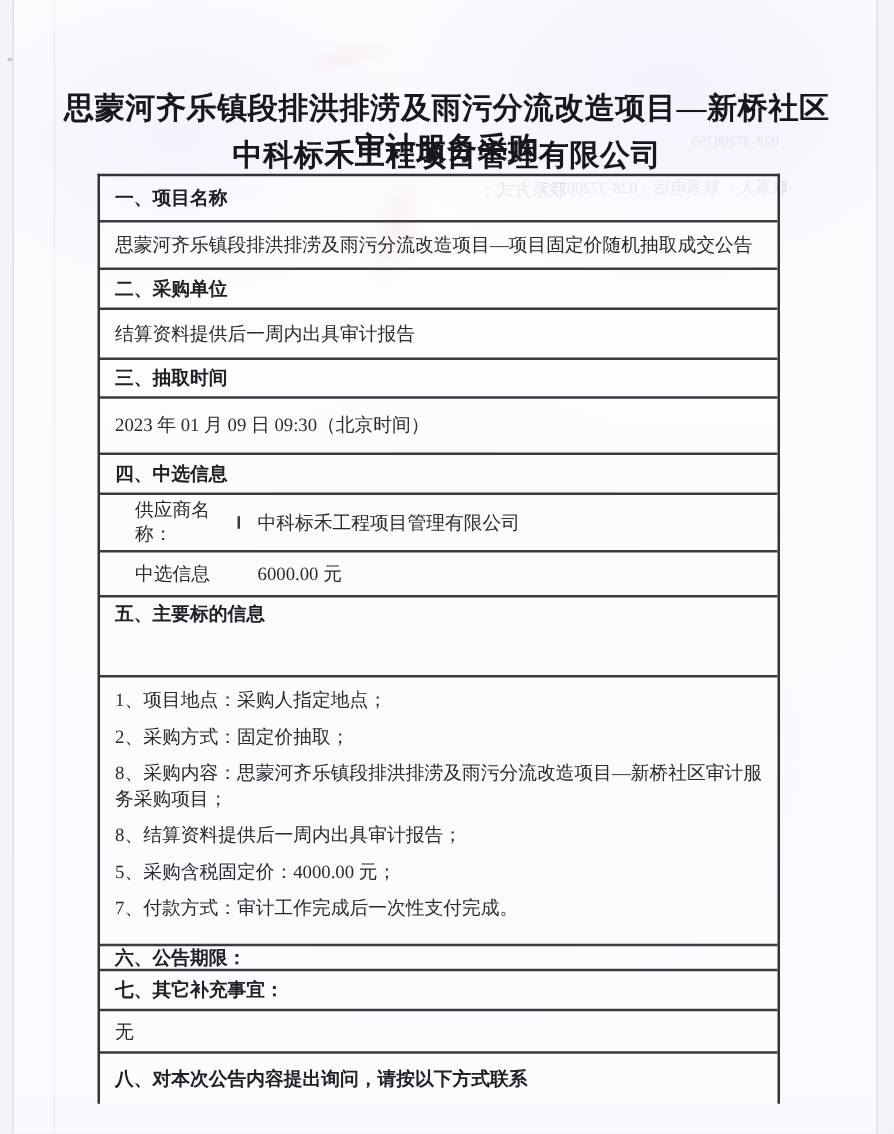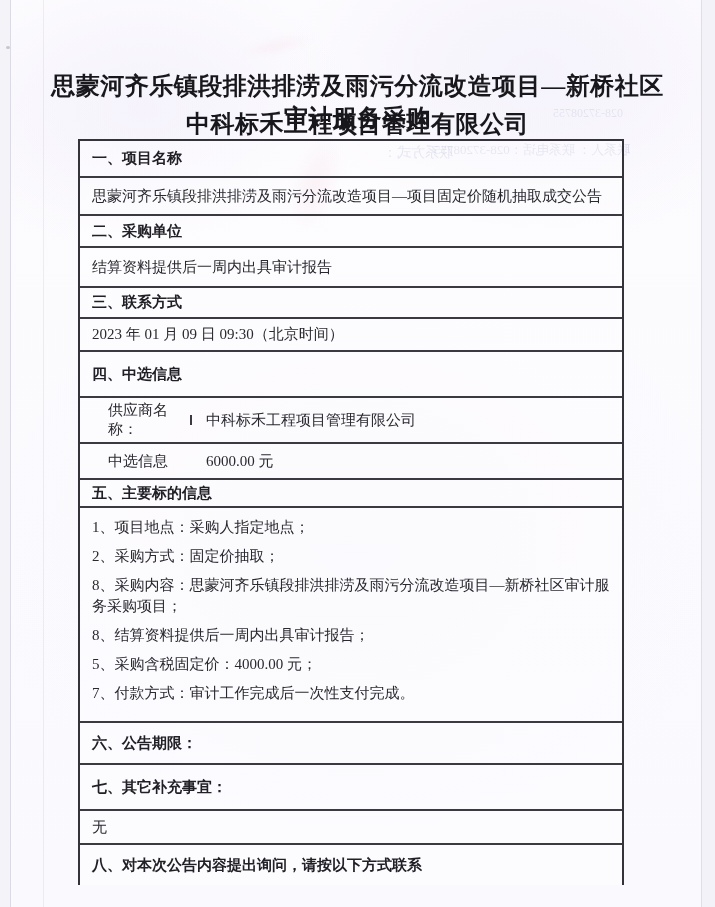--- a/index.html
+++ b/index.html
@@ -83,31 +83,32 @@
     display:flex; align-items:center;
     padding:0 11px;
     border-right:2px solid #3a3a40;
   }
   .pair-value { flex:1; padding:0 14px; display:flex; align-items:flex-start; }
 
   .list-row {
     display:block;
     padding:9px 12px 4px;
     overflow:hidden;
+    margin-top:36px;
   }
   .list-item {
     font-size:15px; line-height:21px;
     margin-bottom:8px;
     color:#29292f;
   }
 
   
   .h35{height:35px}.h38{height:38px}.h32{height:32px}.h40{height:40px}
-  .h31{height:31px}.h45{height:33px}.h30{height:46px}.h46{height:46px}
-  .h34{height:34px}.h28{height:28px}.h215{height:215px}.h29{height:42px}
+  .h31{height:31px}.h45{height:45px}.h30{height:32px}.h46{height:46px}
+  .h34{height:34px}.h28{height:28px}.h215{height:215px}.h29{height:20px}
   .h36{height:36px}.h42{height:42px}
 </style>
 </head>
 <body>
 
 <div class="page">
 
   <div class="edge-left"></div>
   <div class="edge-left2"></div>
   <div class="edge-right"></div>
@@ -131,21 +132,21 @@
     </div>
 
     <div class="row hdr h32">
       <span>二、采购单位</span>
     </div>
     <div class="row h40">
       <span>结算资料提供后一周内出具审计报告</span>
     </div>
 
     <div class="row hdr h31">
-      <span>三、联系方式</span>
+      <span>三、抽取时间</span>
     </div>
     <div class="row h45">
       <span>2023 年 01 月 09 日 09:30（北京时间）</span>
     </div>
 
     <div class="row hdr h30">
       <span>四、中选信息</span>
     </div>
 
     <div class="row pair-row h46">

